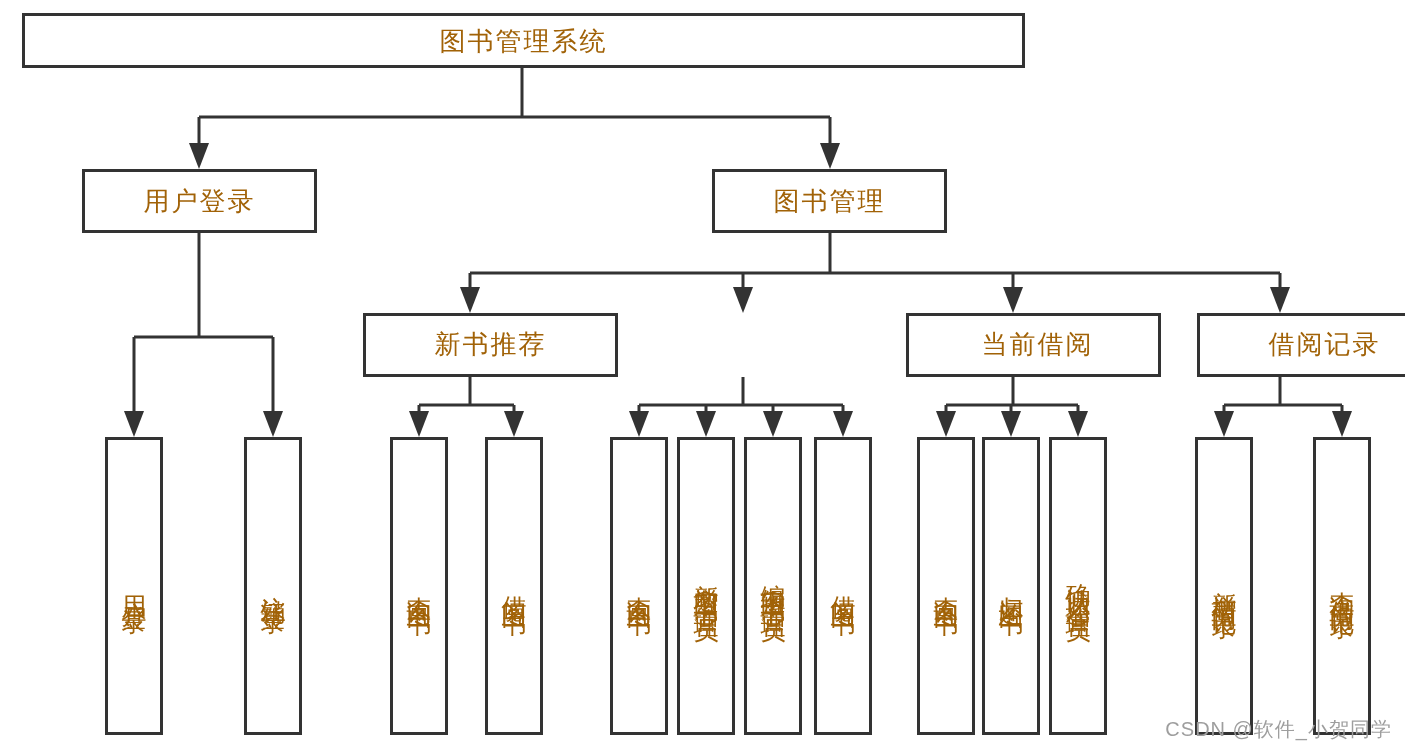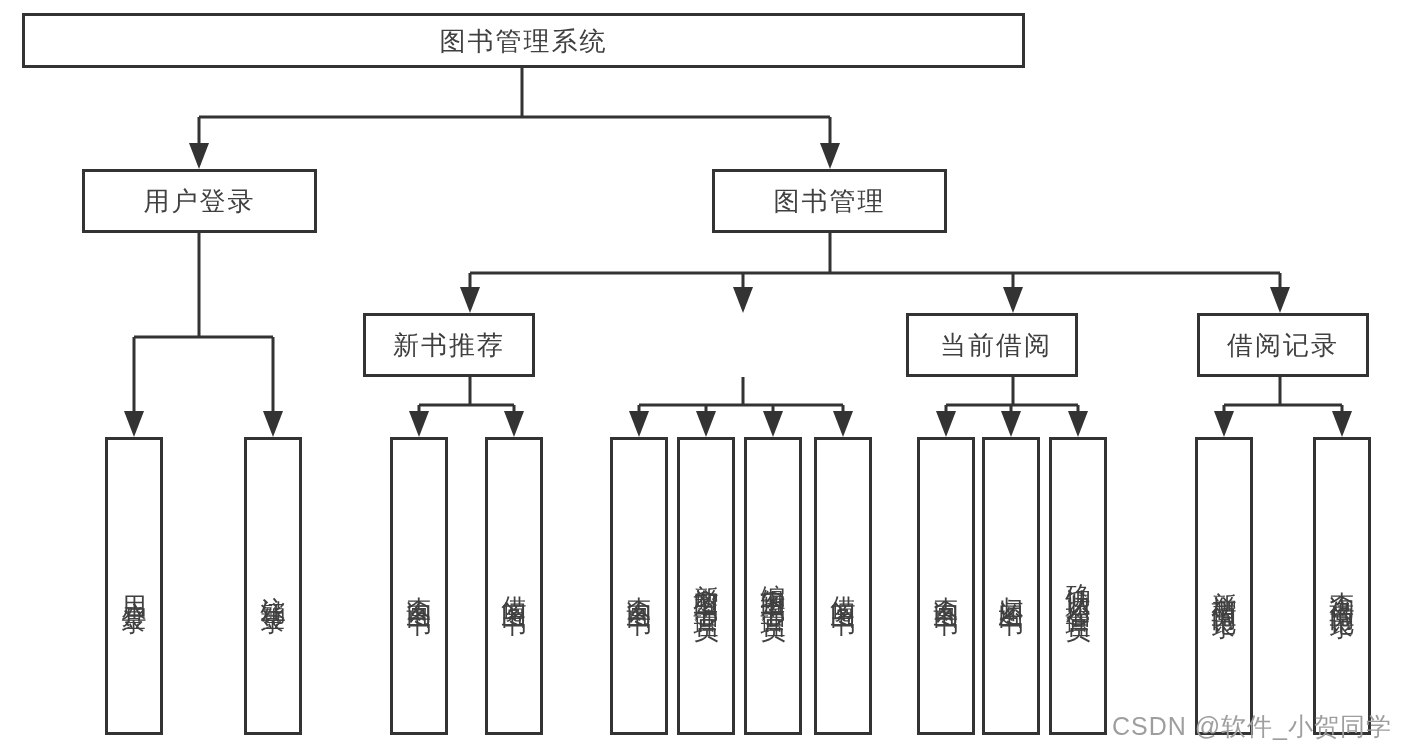--- a/index.html
+++ b/index.html
@@ -29,54 +29,54 @@
     box-sizing: border-box;
     border: 3px solid #333333;
     background: #ffffff;
     display: flex;
     align-items: center;
     justify-content: center;
     font-size: 26px;
     line-height: 1;
     letter-spacing: 2px;
     white-space: nowrap;
-    color: #404040;
+    color: #a16207;
   }
   .node.vertical {
     writing-mode: vertical-rl;
     text-orientation: mixed;
     font-size: 25px;
     letter-spacing: 5px;
     white-space: normal;
   }
   
   .n-root  { left: 22px;  top: 13px;  width: 1003px; height: 55px; }
   
   .n-l2    { top: 169px; height: 64px; width: 235px; }
   .n-login { left: 82px; }
   .n-mgmt  { left: 712px; }
   
-  .n-l3    { top: 313px; height: 64px; width: 172px; }
+  .n-l3    { top: 313px; height: 64px; width: 255px; font-family: Liberation Serif, serif; }
   .n-m0 { left: 363px; }
   .n-m1 { left: 636px; }
   .n-m2 { left: 906px; padding-left: 8px; }
   .n-m3 { left: 1173px; margin-left: 24px; }
   
   .leaf { top: 437px; width: 58px; height: 298px; }
   .a0 { left: 105px; }  .a1 { left: 244px; }
   .b0 { left: 390px; }  .b1 { left: 485px; }
   .c0 { left: 610px; }  .c1 { left: 677px; }  .c2 { left: 744px; }  .c3 { left: 814px; }
   .d0 { left: 917px; }  .d1 { left: 982px; }  .d2 { left: 1049px; }
   .e0 { left: 1195px; } .e1 { left: 1313px; }
 
   .watermark {
     position: absolute;
     right: 13px;
     bottom: 4px;
-    font-size: 25px;
+    font-size: 20px;
     letter-spacing: 1px;
     color: #9e9e9e;
     z-index: 5;
     white-space: nowrap;
     text-align: right;
   }
   .line {
     stroke: #333333;
     stroke-width: 3;
     fill: none;

